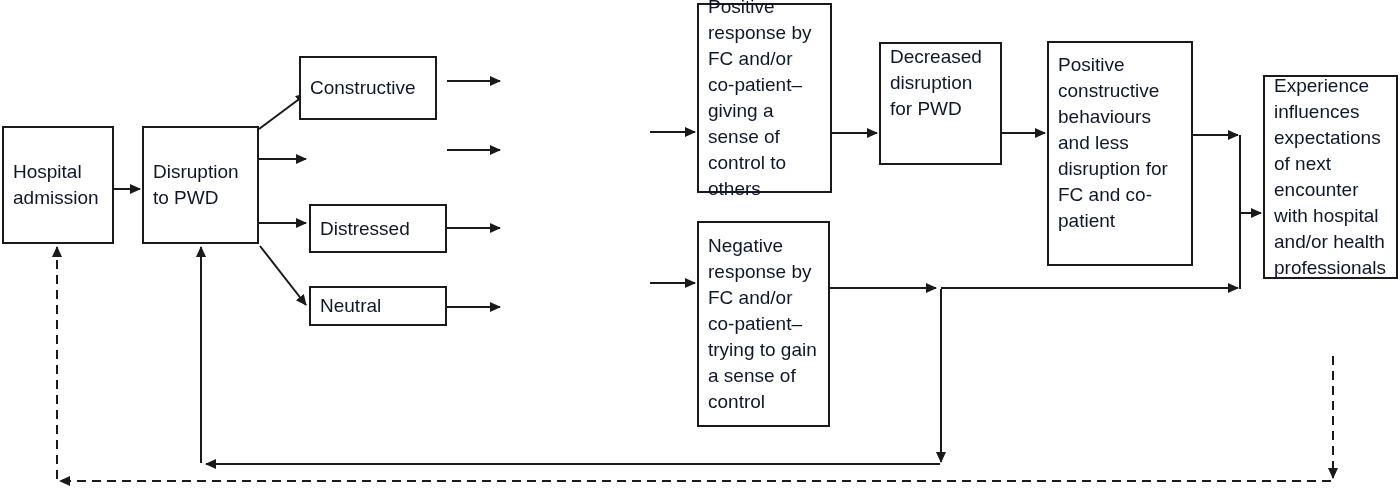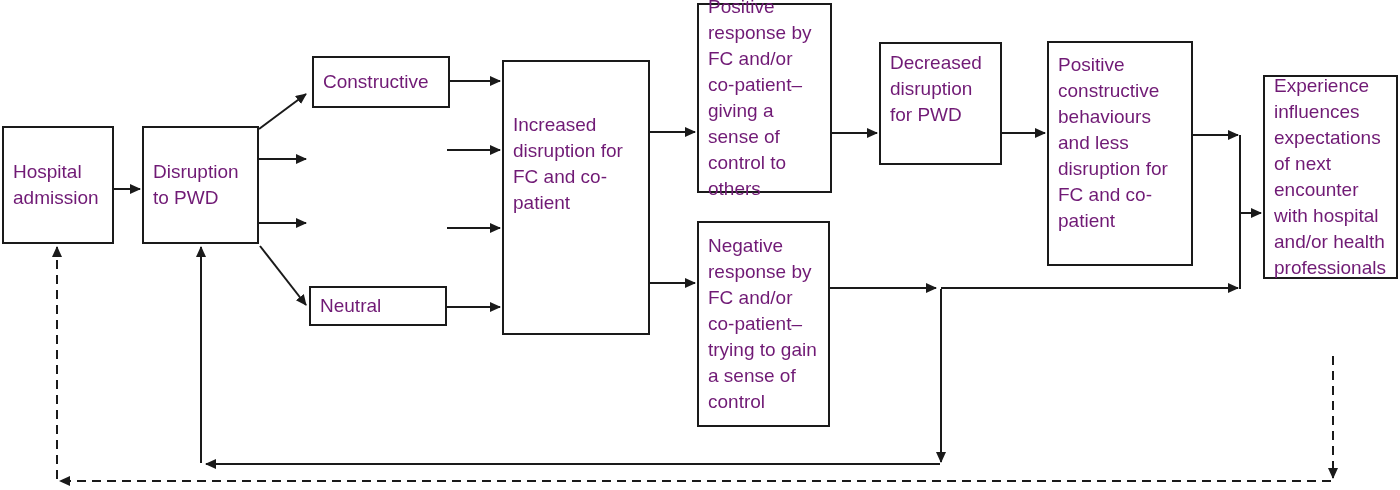--- a/index.html
+++ b/index.html
@@ -20,21 +20,21 @@
     top: 0;
     left: 0;
     width: 1400px;
     height: 490px;
   }
   .node {
     position: absolute;
     box-sizing: border-box;
     background: #ffffff;
     border: 2px solid #1a1a1a;
-    color: #701a75;
+    color: #0f172a;
     font-size: 19px;
     line-height: 26px;
     display: flex;
     align-items: center;
     padding: 0 6px 0 9px;
     z-index: 2;
   }
   .node.top-align {
     align-items: flex-start;
   }
@@ -87,43 +87,43 @@
   </svg>
 
   <div class="node" style="left:142px; top:126px; width:117px; height:118px;">
     <span>Disruption to PWD</span>
   </div>
 
   <div class="node" style="left:2px; top:126px; width:112px; height:118px;">
     <span>Hospital admission</span>
   </div>
 
-  <div class="node" style="left:312px; top:56px; width:138px; height:52px;">
+  <div class="node" style="left:299px; top:56px; width:138px; height:64px;">
     <span>Constructive</span>
   </div>
 
 
+  <div class="node" style="left:309px; top:204px; width:138px; height:49px;">
+    <span>Distressed</span>
+  </div>
 
   <div class="node" style="left:309px; top:286px; width:138px; height:40px;">
     <span>Neutral</span>
   </div>
 
-  <div class="node top-align" style="left:502px; top:60px; width:148px; height:275px; padding-top:50px;">
-    <span>Increased disruption for FC and co-patient</span>
-  </div>
 
   <div class="node" style="left:697px; top:3px; width:135px; height:190px;">
     <span>Positive response by FC and/or co-patient–giving a sense of control to others</span>
   </div>
 
   <div class="node" style="left:697px; top:221px; width:133px; height:206px;justify-content:flex-end;">
     <span>Negative response by FC and/or co-patient–trying to gain a sense of control</span>
   </div>
 
-  <div class="node top-align" style="left:879px; top:42px; width:123px; height:123px; padding-top:6px;">
+  <div class="node top-align" style="left:879px; top:42px; width:123px; height:123px; ">
     <span>Decreased disruption for PWD</span>
   </div>
 
   <div class="node top-align" style="left:1047px; top:41px; width:146px; height:225px; padding-top:9px;">
     <span>Positive constructive behaviours and less disruption for FC and co-patient</span>
   </div>
 
   <div class="node" style="left:1263px; top:75px; width:135px; height:204px;">
     <span>Experience influences expectations of next encounter with hospital and/or health professionals</span>
   </div>

